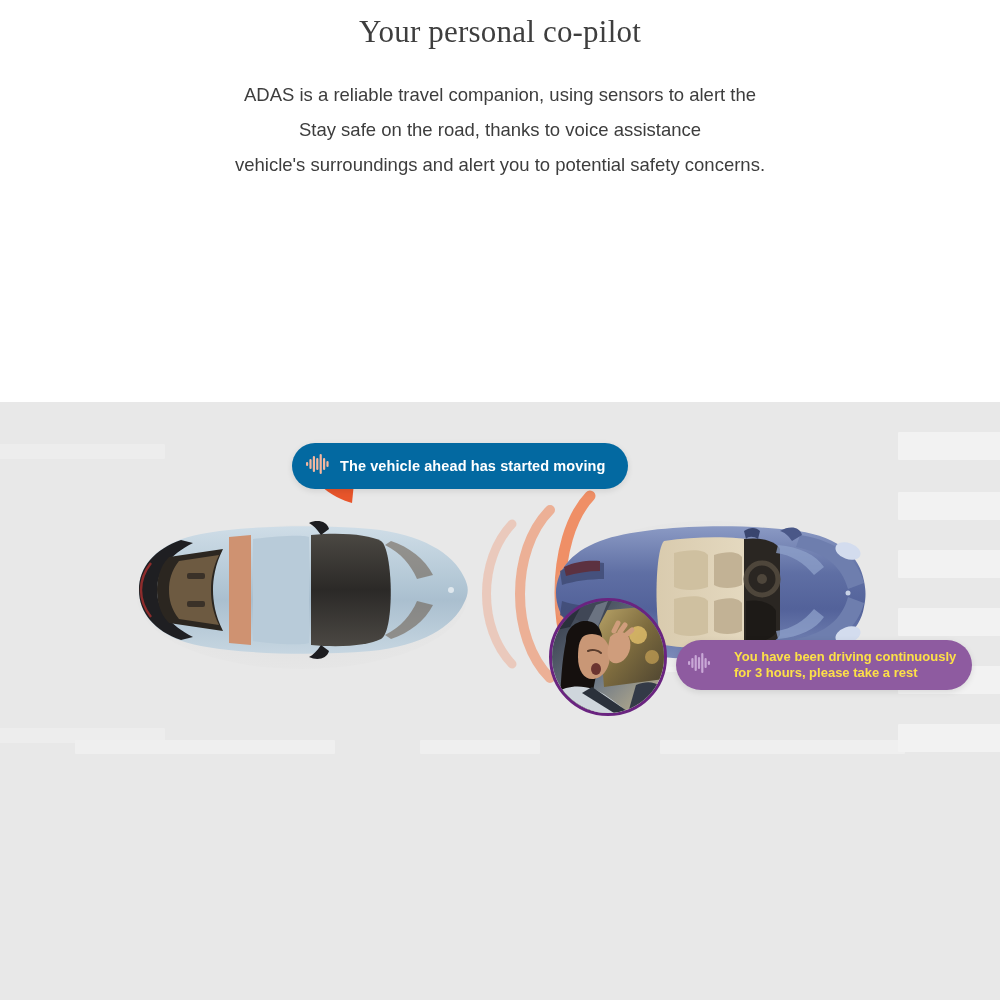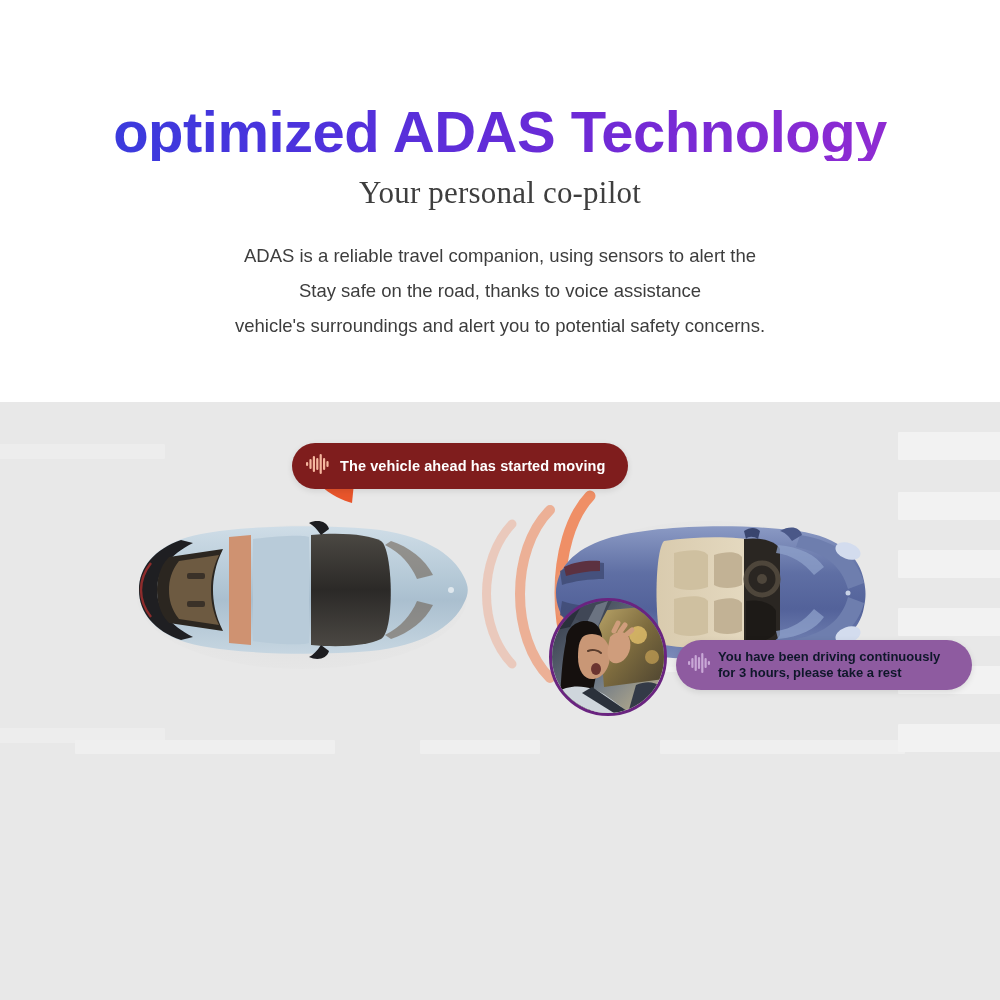--- a/index.html
+++ b/index.html
@@ -73,21 +73,21 @@
   }
   
   .car-rear {
     position:absolute; left:548px; top:505px; width:322px; height:175px;
   }
 
   
   .bubble-orange {
     position:absolute; left:292px; top:443px;
     height:46px;
-    background:#7f1d1d;
+    background:#0369a1;
     border-radius:23px;
     display:flex; align-items:center;
     padding:0 22px 0 14px;
     box-shadow:0 2px 6px rgba(0,0,0,.10);
     z-index:6;
   }
   .bubble-orange .txt {
     color:#ffffff; font-size:14.5px; font-weight:700; letter-spacing:0.1px;
     margin-left:10px; white-space:nowrap;
   }
@@ -100,40 +100,39 @@
     position:absolute; left:676px; top:640px;
     width:296px; height:50px;
     background:#8e5ba0;
     border-radius:25px;
     display:flex; align-items:center;
     padding:0 16px 0 12px;
     box-shadow:0 2px 6px rgba(0,0,0,.10);
     z-index:7;
   }
   .bubble-purple .txt {
-    color:#0f172a; font-size:13px; font-weight:700; line-height:16px;
-    margin-left:8px;
+    color:#fde047; font-size:13px; font-weight:700; line-height:16px;
+    margin-left:24px;
   }
   .bubble-purple .txt span { display:block; white-space:nowrap; }
 
   
   .driver-circle {
     position:absolute; left:549px; top:598px;
     width:118px; height:118px; border-radius:50%;
     border:3px solid #6a2480;
     overflow:hidden;
     z-index:8;
   }
   .driver-circle svg { display:block; }
 </style>
 </head>
 <body>
 
 <div class="hero">
-  <div class="hero-title">optimized ADAS Technology</div>
   <div class="hero-subtitle">Your personal co-pilot</div>
   <div class="hero-desc">
     <span>ADAS is a reliable travel companion, using sensors to alert the</span>
     <span>Stay safe on the road, thanks to voice assistance</span>
     <span>vehicle's surroundings and alert you to potential safety concerns.</span>
   </div>
 </div>
 
 <div class="scene">
 

